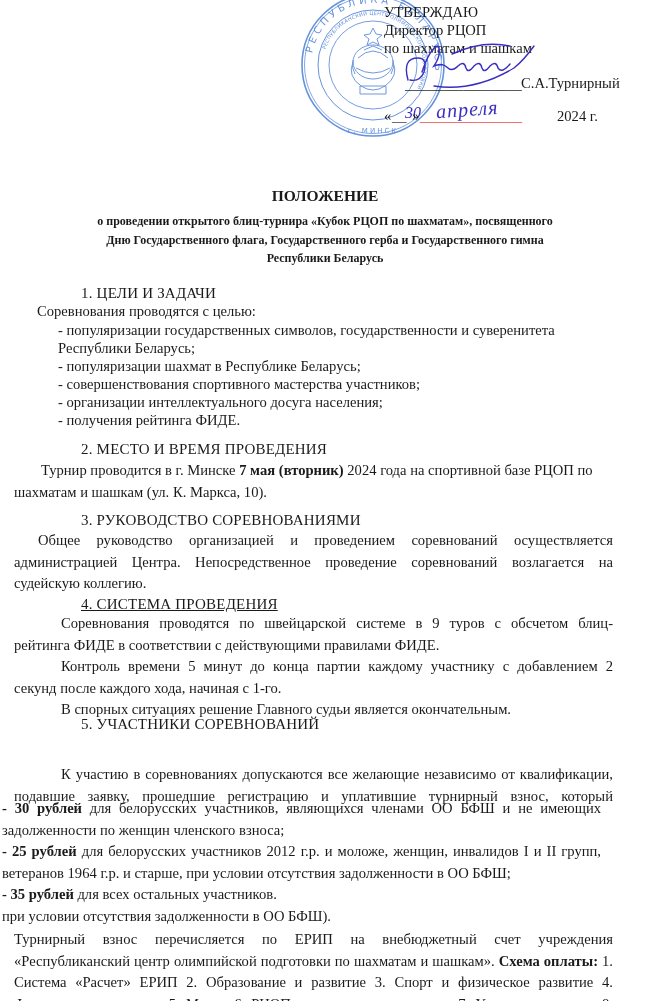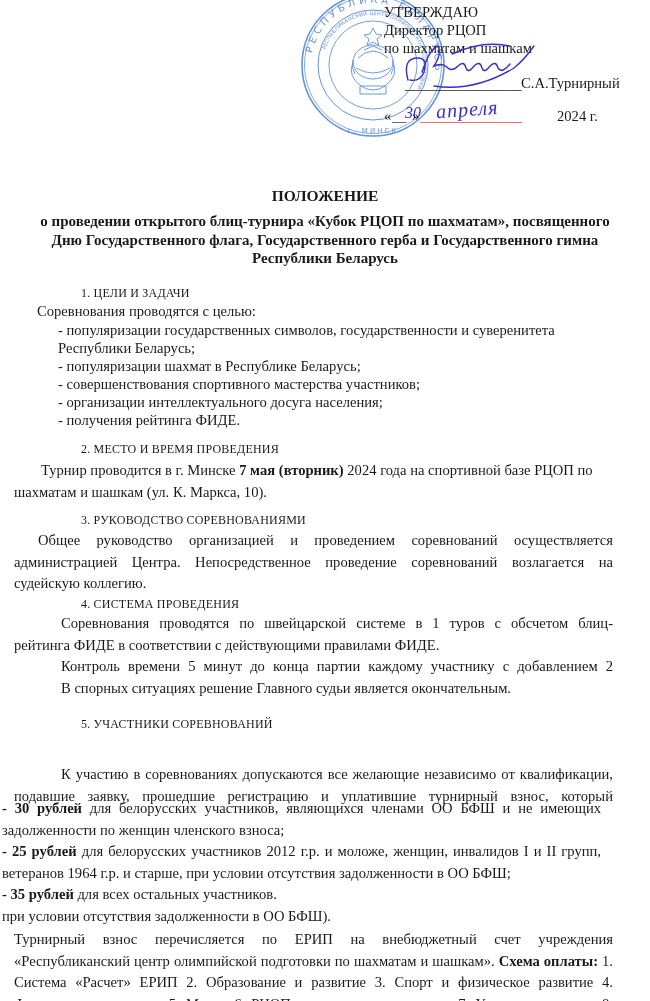--- a/index.html
+++ b/index.html
@@ -12,21 +12,21 @@
   .t { font-size: 14.6px; line-height: 20px; }
   .b { font-weight: bold; }
 
   
   #approval .line { position: absolute; font-size: 14.6px; line-height: 17px; white-space: nowrap; }
   #stamp { position: absolute; left: 298px; top: -10px; width: 150px; height: 150px; }
   .sig { position: absolute; }
 
   
   .title { position: absolute; left: 0; width: 650px; text-align: center; font-weight: bold; }
-  .sec-h { position: absolute; font-size: 12px; line-height: 20px; white-space: nowrap; letter-spacing: 0.2px; }
+  .sec-h { position: absolute; font-size: 15px; line-height: 20px; white-space: nowrap; letter-spacing: 0.2px; }
   .justify { position: absolute; font-size: 14.6px; line-height: 21.5px; text-align: justify; }
   .justify .ln { display: block; text-align: justify; text-align-last: justify; white-space: nowrap; }
   .justify .ln.last { text-align-last: left; }
 </style>
 </head>
 <body>
 
 <div id="approval">
 
   <svg id="stamp" viewBox="0 0 150 150">
@@ -77,21 +77,21 @@
   <div class="line" style="left:384px; top:108px;">«</div>
   <div class="line" style="left:392px; top:108px; color:#404040;">__</div>
   <div class="line" style="left:405px; top:104px; color:#3a2fc0; font-style:italic; font-size:16px;">30</div>
   <div class="line" style="left:412px; top:108px;">»</div>
   <div class="line" style="left:420px; top:108px; color:#ef4444;">______________</div>
   <div class="line" style="left:436px; top:101px; color:#3a2fc0; font-style:italic; font-size:20px; letter-spacing:1px; transform:rotate(-4deg);">апреля</div>
   <div class="line" style="left:525px; top:108px;margin-left:32px;">2024 г.</div>
 </div>
 
 <div class="title" style="top:186px; font-size:15.5px; line-height:20px;">ПОЛОЖЕНИЕ</div>
-<div class="title" style="top:212px; font-size:15px; line-height:18.5px;">
+<div class="title" style="top:212px; font-size:12px; line-height:18.5px;">
   <div>о проведении открытого блиц-турнира «Кубок РЦОП по шахматам», посвященного</div>
   <div>Дню Государственного флага, Государственного герба и Государственного гимна</div>
   <div>Республики Беларусь</div>
 </div>
 
 <div class="sec-h" style="left:81px; top:283px;">1.  ЦЕЛИ  И  ЗАДАЧИ</div>
 <div class="abs t" style="left:37px; top:301px;">Соревнования проводятся с целью:</div>
 <div class="abs t" style="left:58px; top:320px;">- популяризации государственных символов, государственности и суверенитета</div>
 <div class="abs t" style="left:58px; top:338px;">Республики Беларусь;</div>
 <div class="abs t" style="left:58px; top:356px;">- популяризации шахмат в Республике Беларусь;</div>
@@ -105,25 +105,26 @@
 </div>
 <div class="abs t" style="left:14px; top:482px;">шахматам и шашкам (ул. К. Маркса, 10).</div>
 
 <div class="sec-h" style="left:81px; top:510px;">3.  РУКОВОДСТВО СОРЕВНОВАНИЯМИ</div>
 <div class="justify" style="left:14px; top:530px; width:599px;">
   <span class="ln" style="padding-left: 24px; white-space: normal; display: block; height: 21.5px; overflow: hidden;">Общее руководство организацией и проведением соревнований осуществляется</span>
   <span class="ln" style="white-space: normal; display: block; height: 21.5px; overflow: hidden;">администрацией Центра. Непосредственное проведение соревнований возлагается на</span>
   <span class="ln last">судейскую коллегию.</span>
 </div>
 
-<div class="sec-h" style="left:81px; top:594px;">4.  СИСТЕМА ПРОВЕДЕНИЯ</div>
+<div class="sec-h" style="left:81px; top:594px;text-decoration:underline;">4.  СИСТЕМА ПРОВЕДЕНИЯ</div>
 <div class="justify" style="left:14px; top:613px; width:599px;">
-  <span class="ln" style="padding-left: 47px; white-space: normal; display: block; height: 21.5px; overflow: hidden;">Соревнования проводятся по швейцарской системе в 1 туров с обсчетом блиц-</span>
+  <span class="ln" style="padding-left: 47px; white-space: normal; display: block; height: 21.5px; overflow: hidden;">Соревнования проводятся по швейцарской системе в 9 туров с обсчетом блиц-</span>
   <span class="ln last">рейтинга ФИДЕ в соответствии с действующими правилами ФИДЕ.</span>
   <span class="ln" style="padding-left: 47px; white-space: normal; display: block; height: 21.5px; overflow: hidden;">Контроль времени 5 минут до конца партии каждому участнику с добавлением 2</span>
+  <span class="ln last">секунд после каждого хода, начиная с 1-го.</span>
   <span class="ln last" style="padding-left:47px;">В спорных ситуациях решение Главного судьи является окончательным.</span>
 </div>
 
 <div class="sec-h" style="left:81px; top:714px;">5.  УЧАСТНИКИ СОРЕВНОВАНИЙ</div>
 <div class="justify" style="left:14px; top:764px; width:599px;">
   <span class="ln" style="padding-left: 47px; white-space: normal; display: block; height: 21.5px; overflow: hidden;">К участию в соревнованиях допускаются все желающие независимо от квалификации,</span>
   <span class="ln" style="white-space: normal; display: block; height: 21.5px; overflow: hidden;">подавшие заявку, прошедшие регистрацию и уплатившие турнирный взнос, который</span>
 </div>
 
 <div class="justify" style="left:2px; top:798px; width:599px;">

